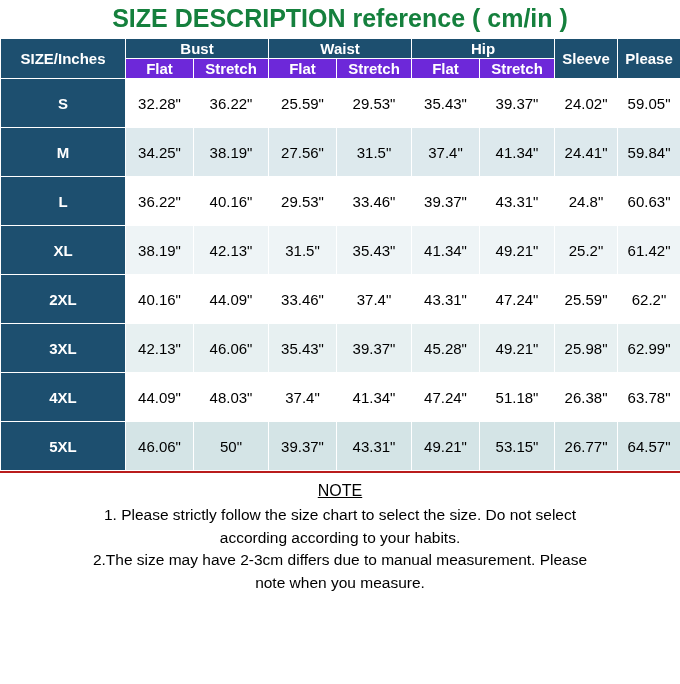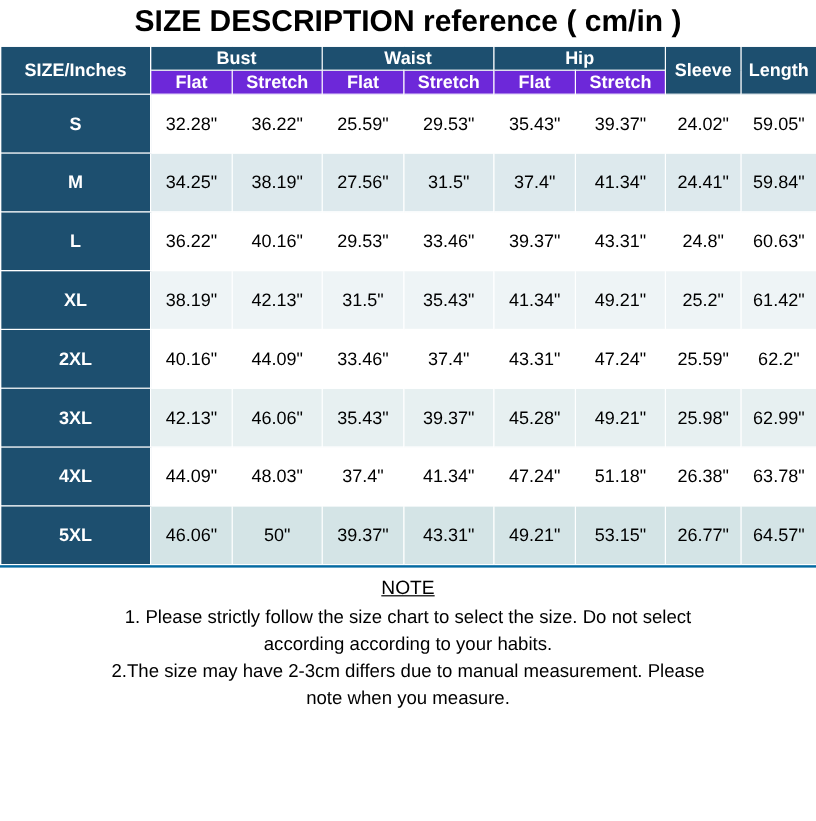--- a/index.html
+++ b/index.html
@@ -21,21 +21,21 @@
     background: #ffffff;
     display: flex;
     flex-direction: column;
   }
   .title {
     height: 36px;
     line-height: 32px;
     text-align: center;
     font-size: 25px;
     font-weight: bold;
-    color: #000000;
+    color: #15803d;
     letter-spacing: 0px;
     white-space: nowrap;
     padding-top: 2px;
   }
   table.size-table {
     border-collapse: collapse;
     width: 680px;
     table-layout: fixed;
   }
   table.size-table th, table.size-table td {
@@ -69,21 +69,21 @@
     height: 46px;
   }
   
   .shade0 { background: #ffffff !important; }
   .shade1 { background: #dde9ed !important; }
   .shade2 { background: #eef4f6 !important; }
   .shade3 { background: #d4e4e6 !important; }
   .shade4 { background: #e7f0f1 !important; }
   .note {
     flex: 1;
-    border-top: 2px solid #0369a1;
+    border-top: 2px solid #b91c1c;
     padding: 6px 8px 4px 8px;
     box-sizing: border-box;
     text-align: center;
     font-size: 15.5px;
     color: #000000;
     line-height: 1.45;
   }
   .note .note-title {
     text-decoration: underline;
     font-size: 16px;
@@ -114,21 +114,21 @@
       <col style="width:63px">
         <col style="width:63px">
     </colgroup>
     <thead>
       <tr>
         <th class="hdr" rowspan="2">SIZE/Inches</th>
         <th class="hdr" colspan="2">Bust</th>
         <th class="hdr" colspan="2">Waist</th>
         <th class="hdr" colspan="2">Hip</th>
         <th class="hdr" rowspan="2">Sleeve</th>
-        <th class="hdr" rowspan="2">Length</th>
+        <th class="hdr" rowspan="2">Please</th>
       </tr>
       <tr>
         <th class="hdr-sub">Flat</th>
         <th class="hdr-sub">Stretch</th>
         <th class="hdr-sub">Flat</th>
         <th class="hdr-sub">Stretch</th>
         <th class="hdr-sub">Flat</th>
         <th class="hdr-sub">Stretch</th>
       </tr>
     </thead>

